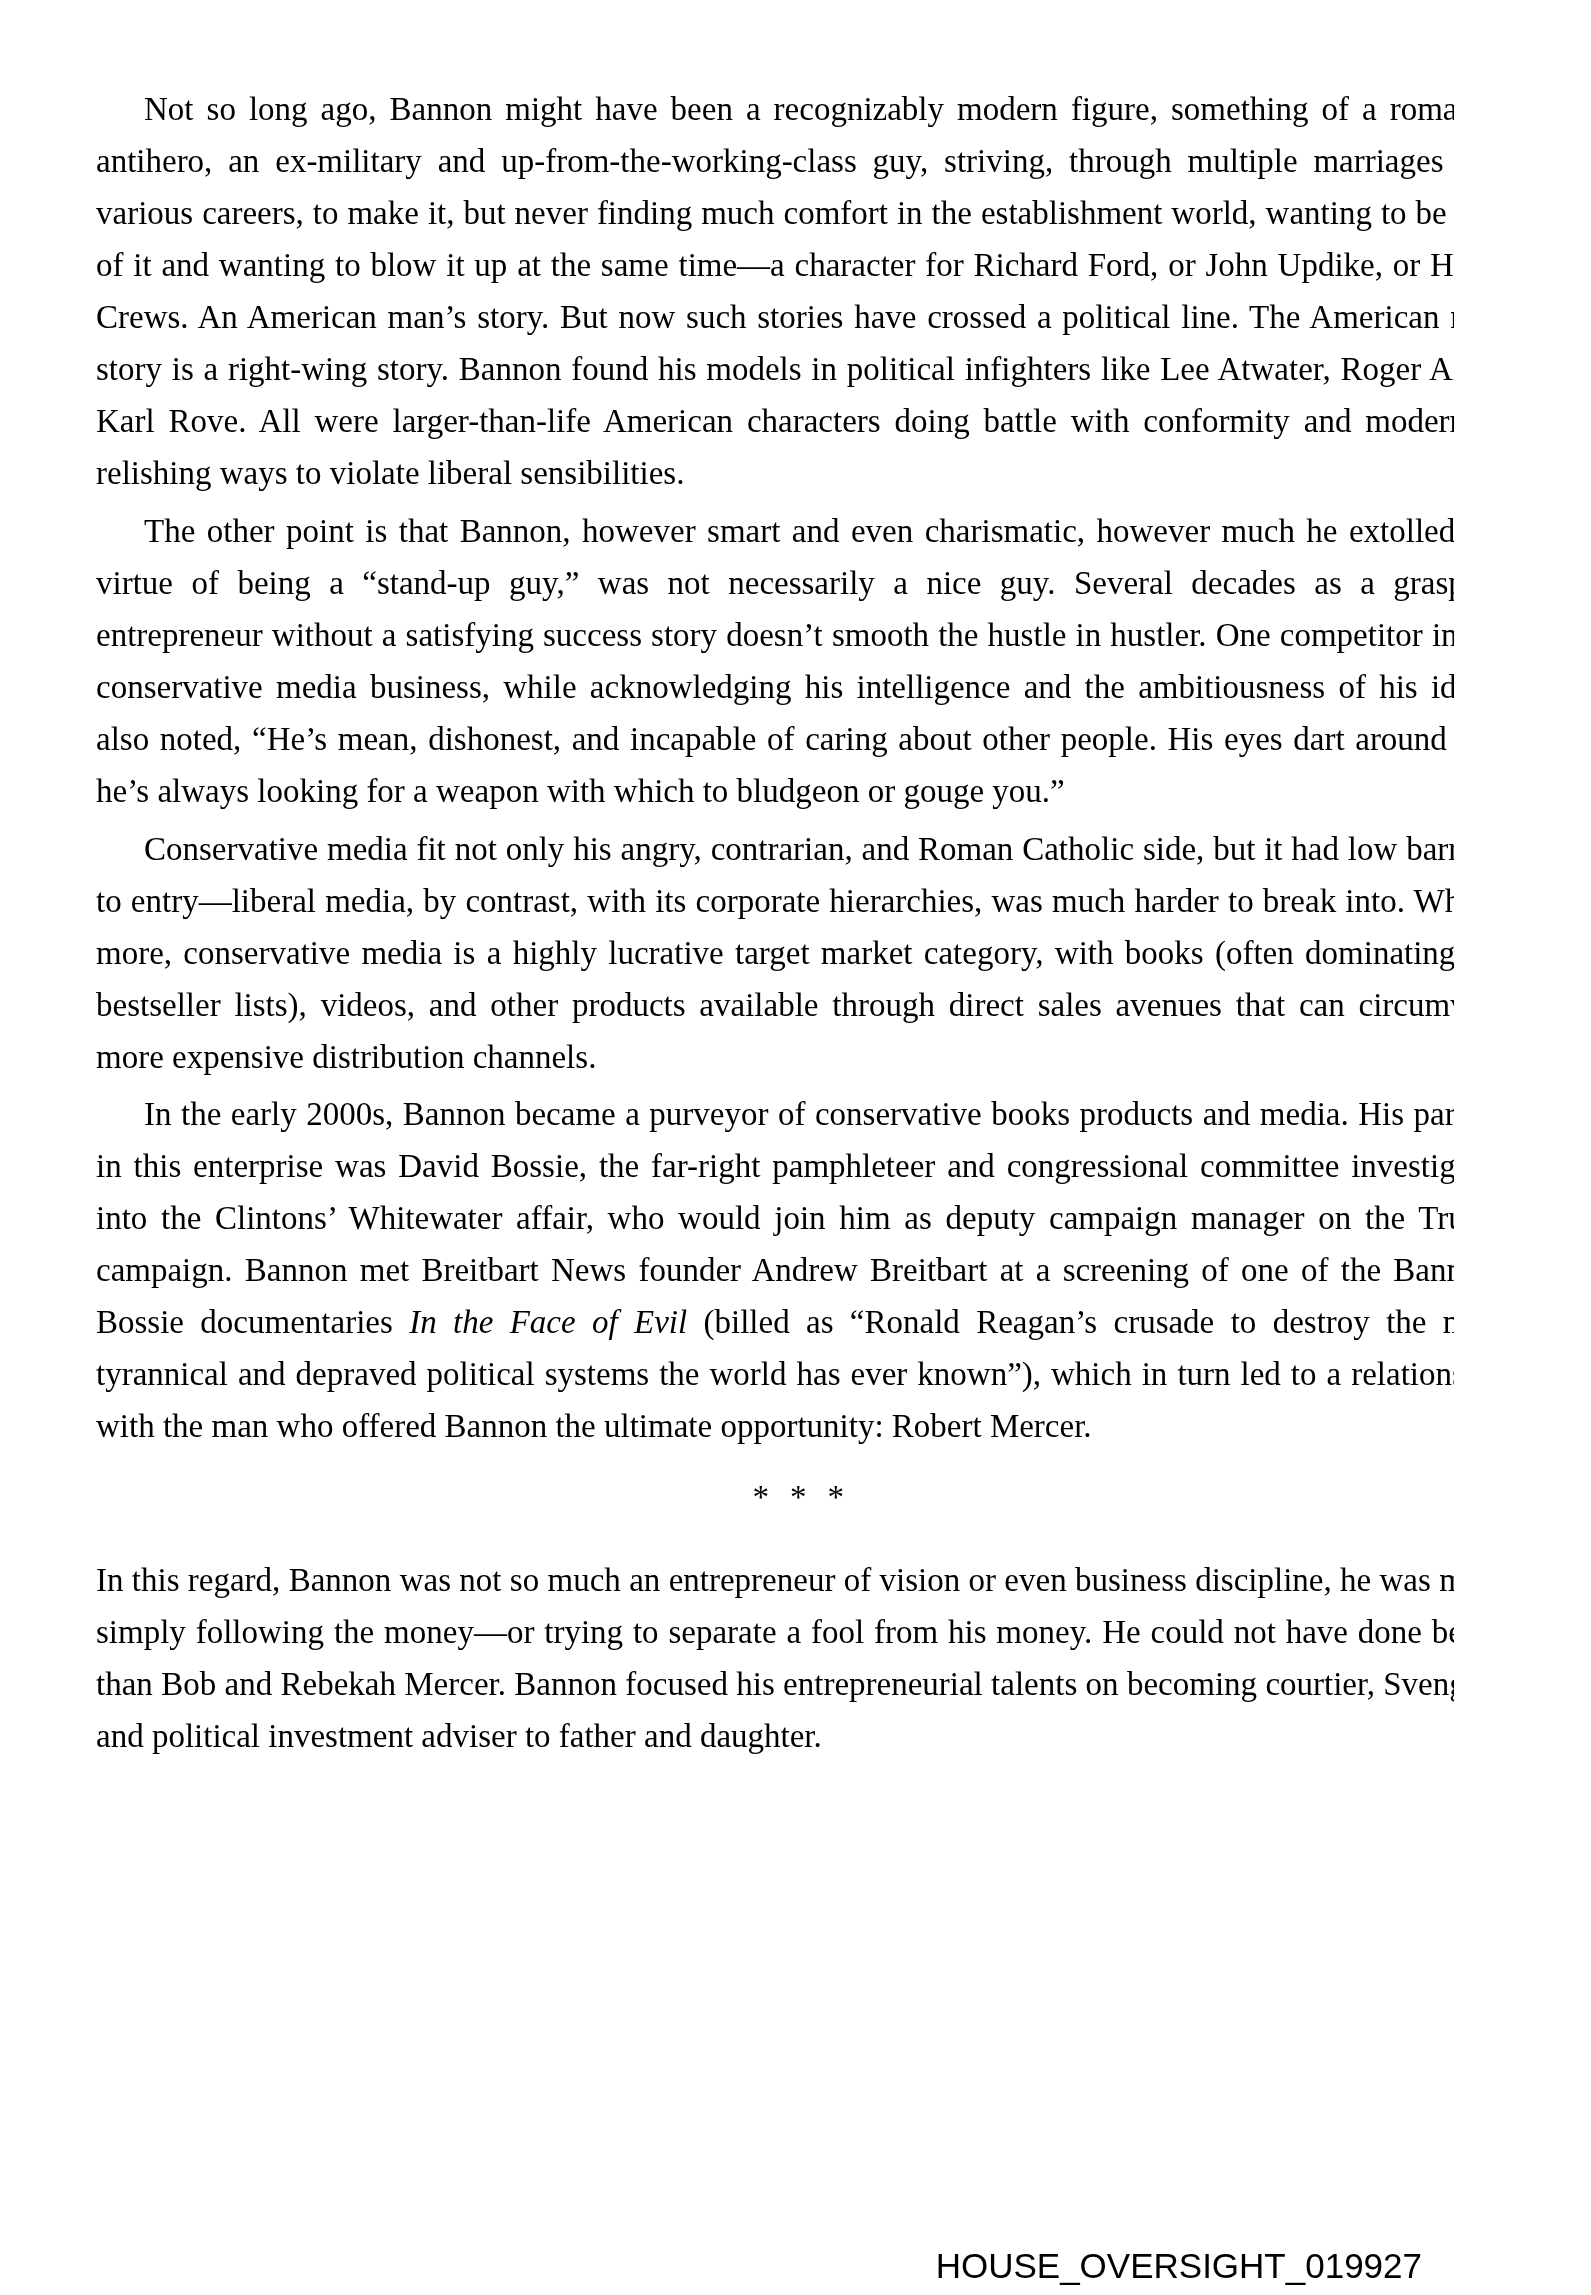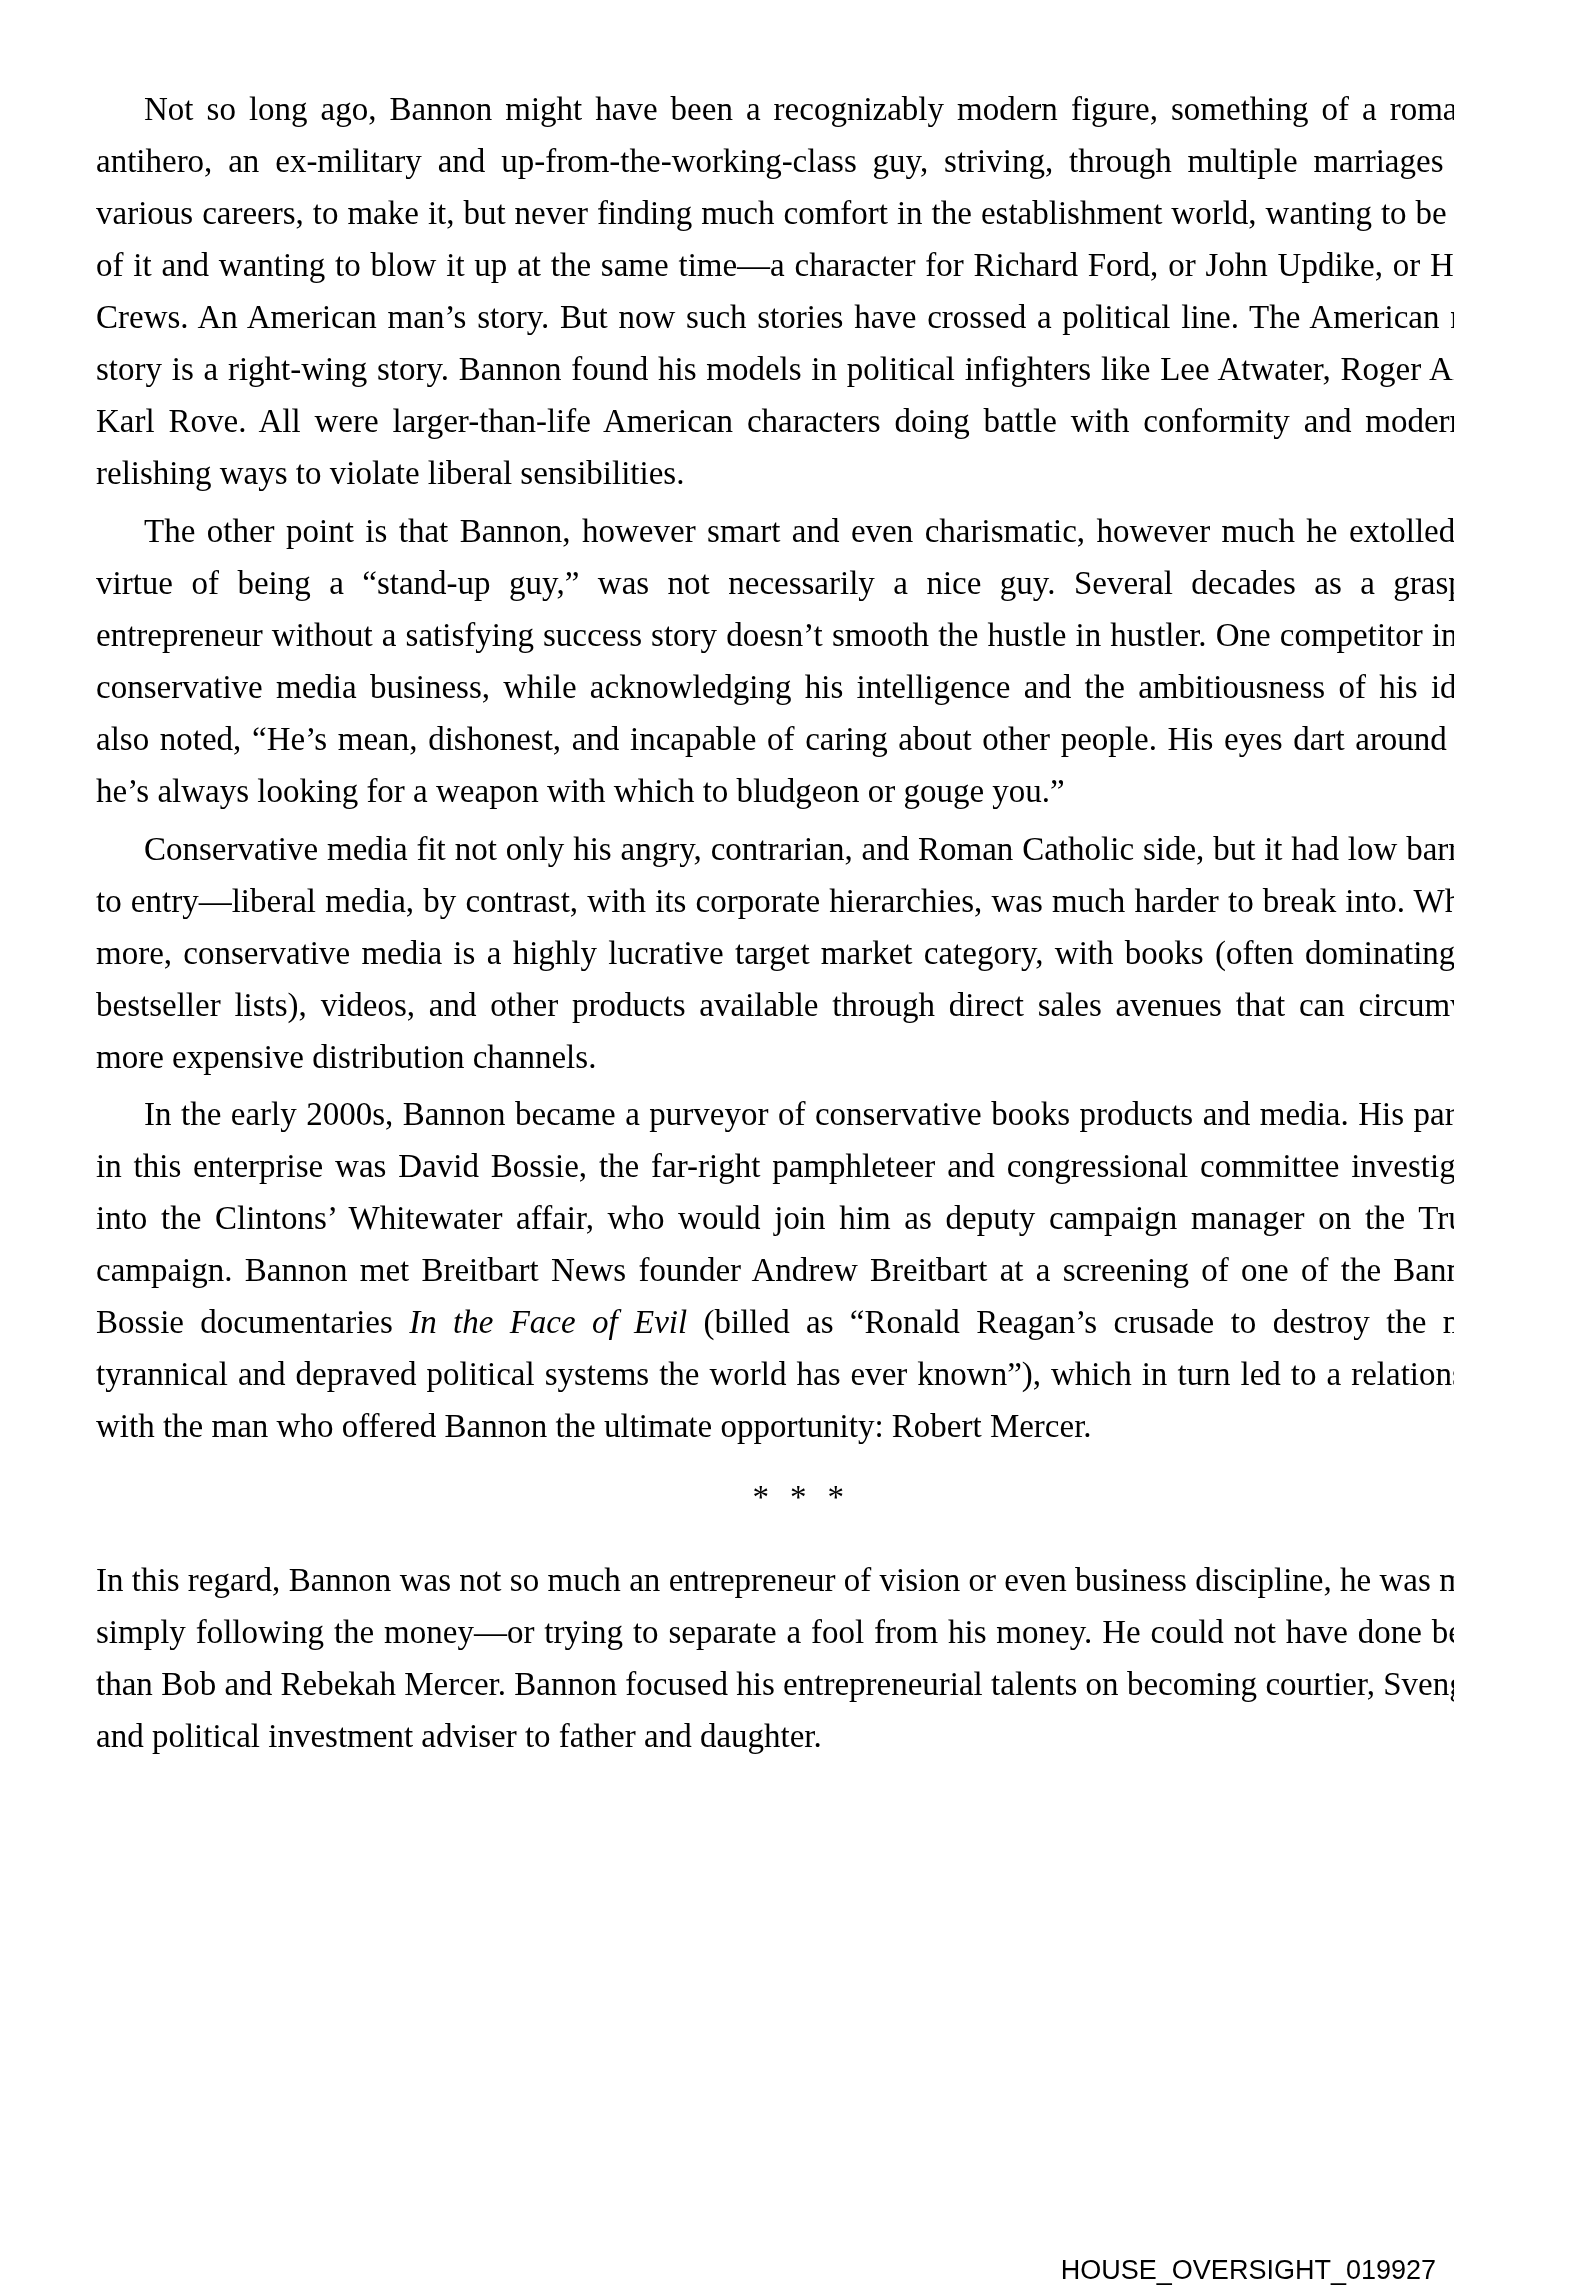--- a/index.html
+++ b/index.html
@@ -33,24 +33,24 @@
   }
   .separator {
     margin: 19px 0 31px 0;
     text-align: center;
     font-size: 33px;
     letter-spacing: 6.4px;
     text-indent: 0;
   }
   .bates {
     position: absolute;
-    right: 18px;
+    right: 32px;
     bottom: 9px;
     font-family: "Liberation Sans", "DejaVu Sans", sans-serif;
-    font-size: 27px;
+    font-size: 35px;
     color: #000000;
     display: block;
   }
   em { font-style: italic; }
 </style>
 </head>
 <body>
 
 <div class="page">
   <main class="body-text">

